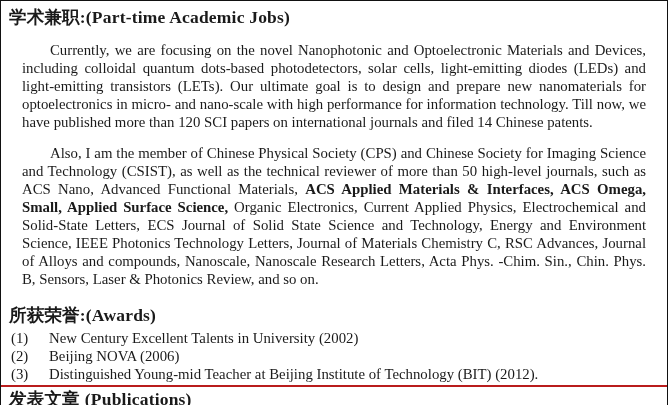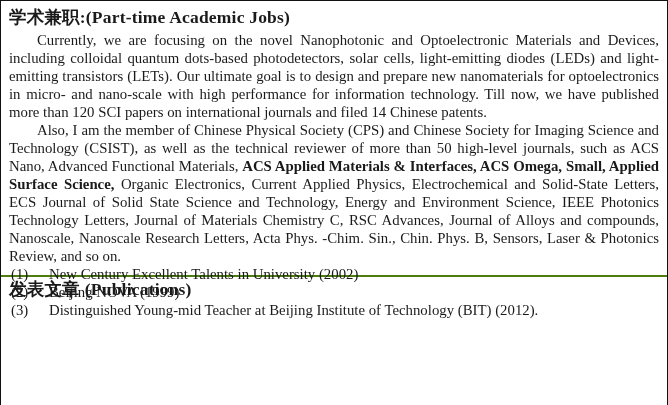--- a/index.html
+++ b/index.html
@@ -11,40 +11,40 @@
     background: #ffffff;
     border-top: 1.5px solid #111111;
     border-left: 1.5px solid #111111;
     border-right: 1.5px solid #111111;
     overflow: hidden;
     font-family: "Liberation Serif", "DejaVu Serif", serif;
     color: #1a1a1a;
   }
   .cell-top {
     box-sizing: border-box;
-    height: 276px;
+    height: 386px;
     padding: 5px 8px 0 8px;
-    border-bottom: 2px solid #4d7c0f;
+    border-bottom: 2px solid #b91c1c;
   }
   .cell-bottom {
     box-sizing: border-box;
     padding: 2px 8px 0 8px;
   }
   .section-heading {
     margin: 0 0 3px 0;
     font-size: 17.5px;
     line-height: 22px;
     font-weight: bold;
     letter-spacing: 0.2px;
   }
   .section-heading .en { }
   .pub-heading { margin: 0; line-height: 20px; }
   .pub-heading .en { margin-left: 5px; }
   p.body {
-    margin: 0;
+    margin: 13px;
     font-size: 14.8px;
     line-height: 18px;
     text-align: justify;
     text-indent: 28px;
   }
   p.body .b { font-weight: bold; }
   .awards-heading { margin: 16px 0 3px 0; }
   .award-list { margin: 0; padding: 0; }
   .award-row {
     display: flex;
@@ -61,29 +61,30 @@
 <div class="page">
 
   <div class="cell-top">
 
     <h1 class="section-heading"><span class="zh">学术兼职:</span><span class="en">(Part-time Academic Jobs)</span></h1>
 
     <p class="body"><span>Currently, we are focusing on the novel Nanophotonic and Optoelectronic Materials and Devices, including colloidal quantum dots-based photodetectors, solar cells, light-emitting diodes (LEDs) and light-emitting transistors (LETs). Our ultimate goal is to design and prepare new nanomaterials for optoelectronics in micro- and nano-scale with high performance for information technology. Till now, we have published more than 120 SCI papers on international journals and filed 14 Chinese patents.</span></p>
 
     <p class="body"><span>Also, I am the member of Chinese Physical Society (CPS) and Chinese Society for Imaging Science and Technology (CSIST), as well as the technical reviewer of more than 50 high-level journals, such as ACS Nano, Advanced Functional Materials, </span><span class="b">ACS Applied Materials &amp; Interfaces, ACS Omega, Small, Applied Surface Science,</span><span> Organic Electronics, Current Applied Physics, Electrochemical and Solid-State Letters, ECS Journal of Solid State Science and Technology, Energy and Environment Science, IEEE Photonics Technology Letters, Journal of Materials Chemistry C, RSC Advances, Journal of Alloys and compounds, Nanoscale, Nanoscale Research Letters, Acta Phys. -Chim. Sin., Chin. Phys. B, Sensors, Laser &amp; Photonics Review, and so on.</span></p>
 
+    <h2 class="section-heading awards-heading"><span class="zh">所获荣誉:</span><span class="en">(Awards)</span></h2>
 
     <div class="award-list">
       <div class="award-row">
         <span class="award-num">(1)</span>
         <span class="award-text">New Century Excellent Talents in University (2002)</span>
       </div>
       <div class="award-row">
         <span class="award-num">(2)</span>
-        <span class="award-text">Beijing NOVA (1999)</span>
+        <span class="award-text">Beijing NOVA (2006)</span>
       </div>
       <div class="award-row">
         <span class="award-num">(3)</span>
         <span class="award-text">Distinguished Young-mid Teacher at Beijing Institute of Technology (BIT) (2012).</span>
       </div>
     </div>
 
   </div>
 
   <div class="cell-bottom">

